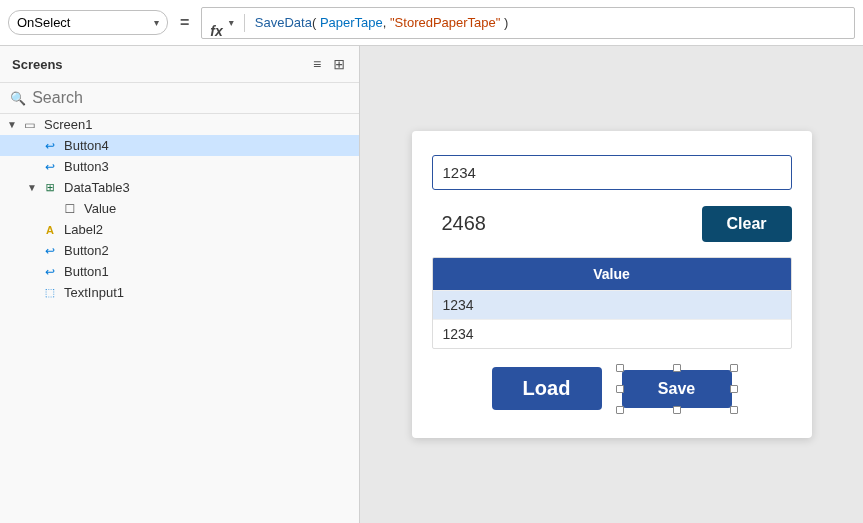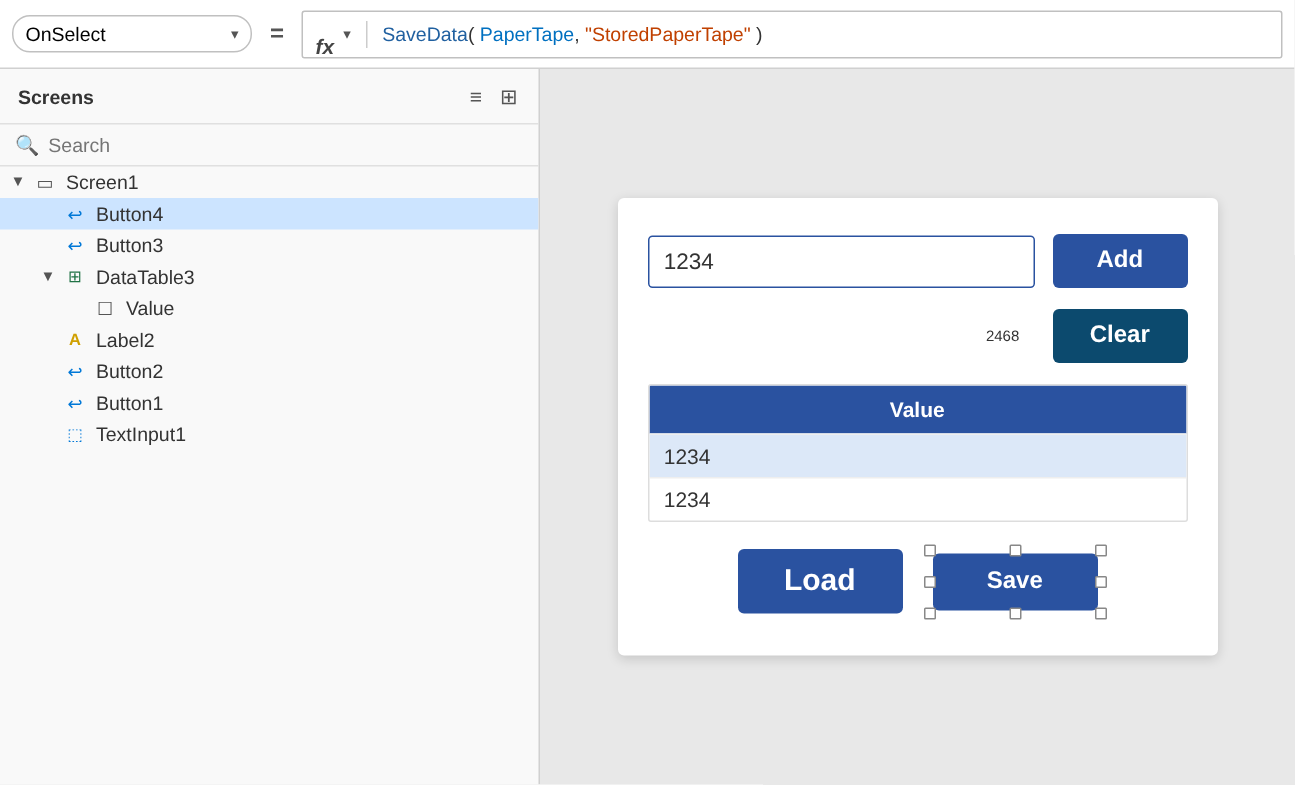--- a/index.html
+++ b/index.html
@@ -131,21 +131,21 @@
       gap: 6px;
     }
     .search-icon {
       color: #888;
       font-size: 13px;
     }
     .search-input {
       border: none;
       background: none;
       outline: none;
-      font-size: 13px;
+      font-size: 16px;
       color: #c2410c;
       flex: 1;
     }
     .tree {
       overflow-y: auto;
       flex: 1;
     }
     .tree-item {
       display: flex;
       align-items: center;
@@ -232,25 +232,24 @@
       color: #fff;
       border: none;
       border-radius: 4px;
       padding: 9px 18px;
       font-size: 16px;
       font-weight: 700;
       cursor: pointer;
       min-width: 90px;
     }
     .static-value {
-      font-size: 10px;
+      font-size: 20px;
       color: #333;
       flex: 1;
       padding: 8px 10px;
-      text-align: right;
     }
 
     
     .data-table {
       border: 1px solid #ddd;
       border-radius: 2px;
       overflow: hidden;
     }
     .data-table-header {
       background: #2a52a0;
@@ -410,21 +409,20 @@
         <span class="tree-label">TextInput1</span>
       </div>
     </div>
   </div>
 
   <div class="canvas-area">
     <div class="app-card">
 
       <div class="row">
         <input class="text-input-field" type="text" value="1234" style="">
-        <button class="btn-add">Add</button>
       </div>
 
       <div class="row">
         <span class="static-value">2468</span>
         <button class="btn-clear">Clear</button>
       </div>
 
       <div class="data-table">
         <div class="data-table-header">Value</div>
         <div class="data-table-row highlighted">1234</div>

